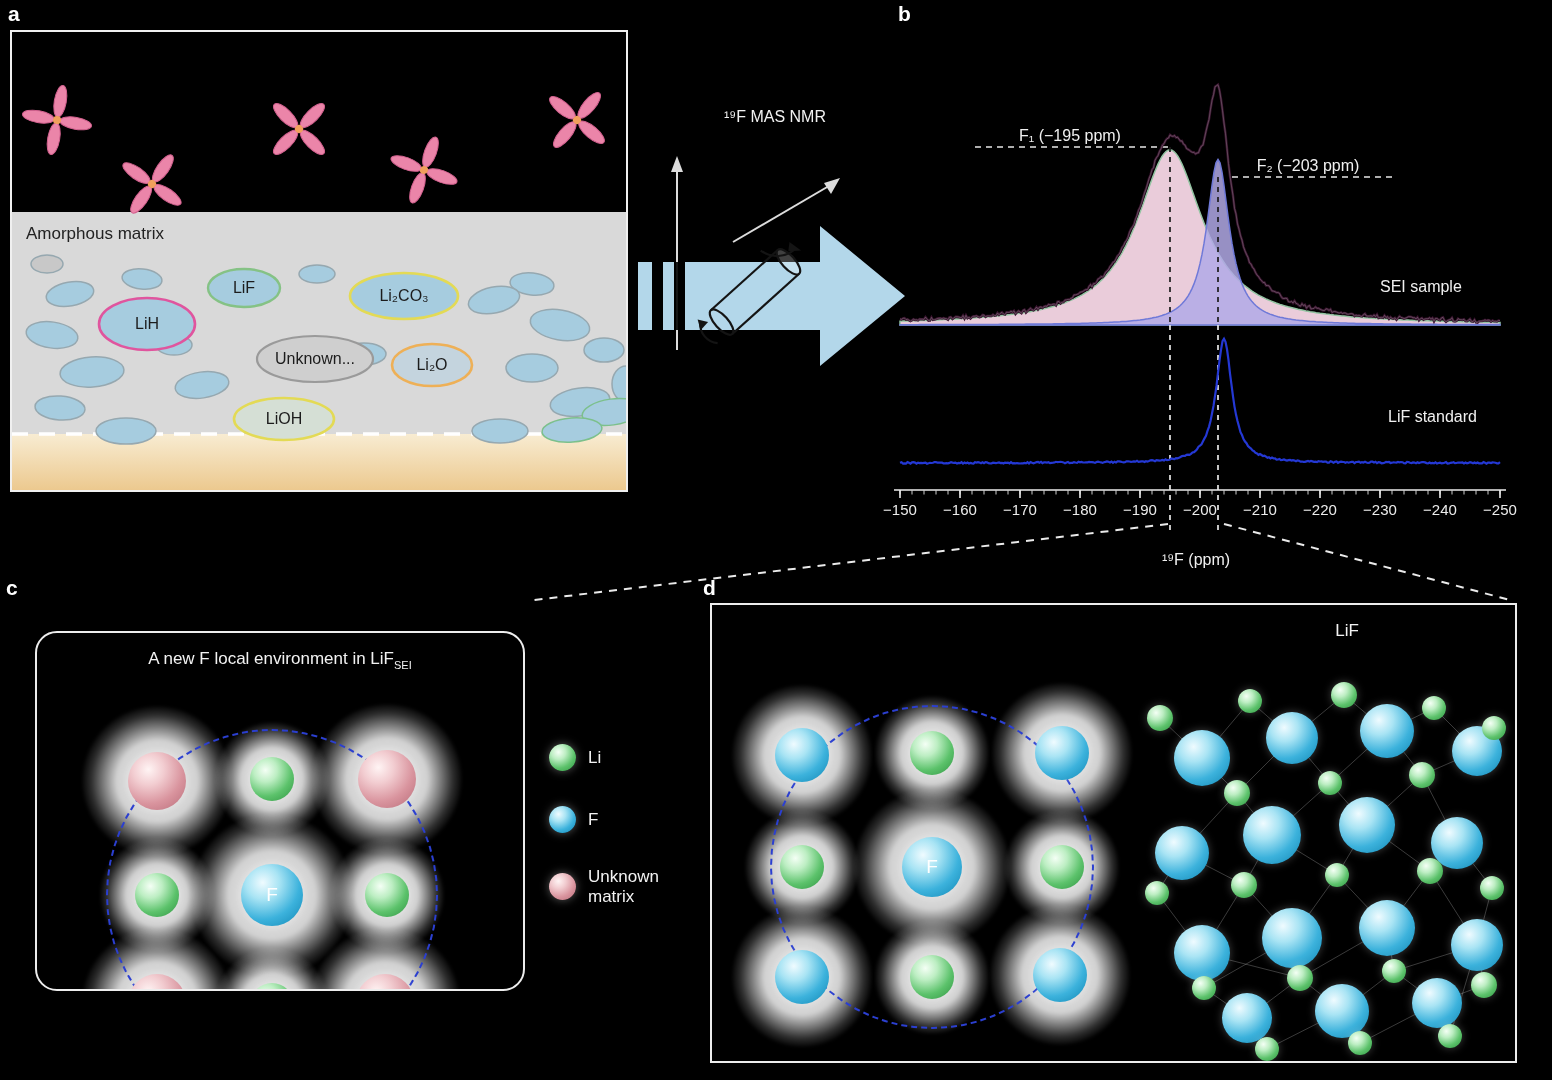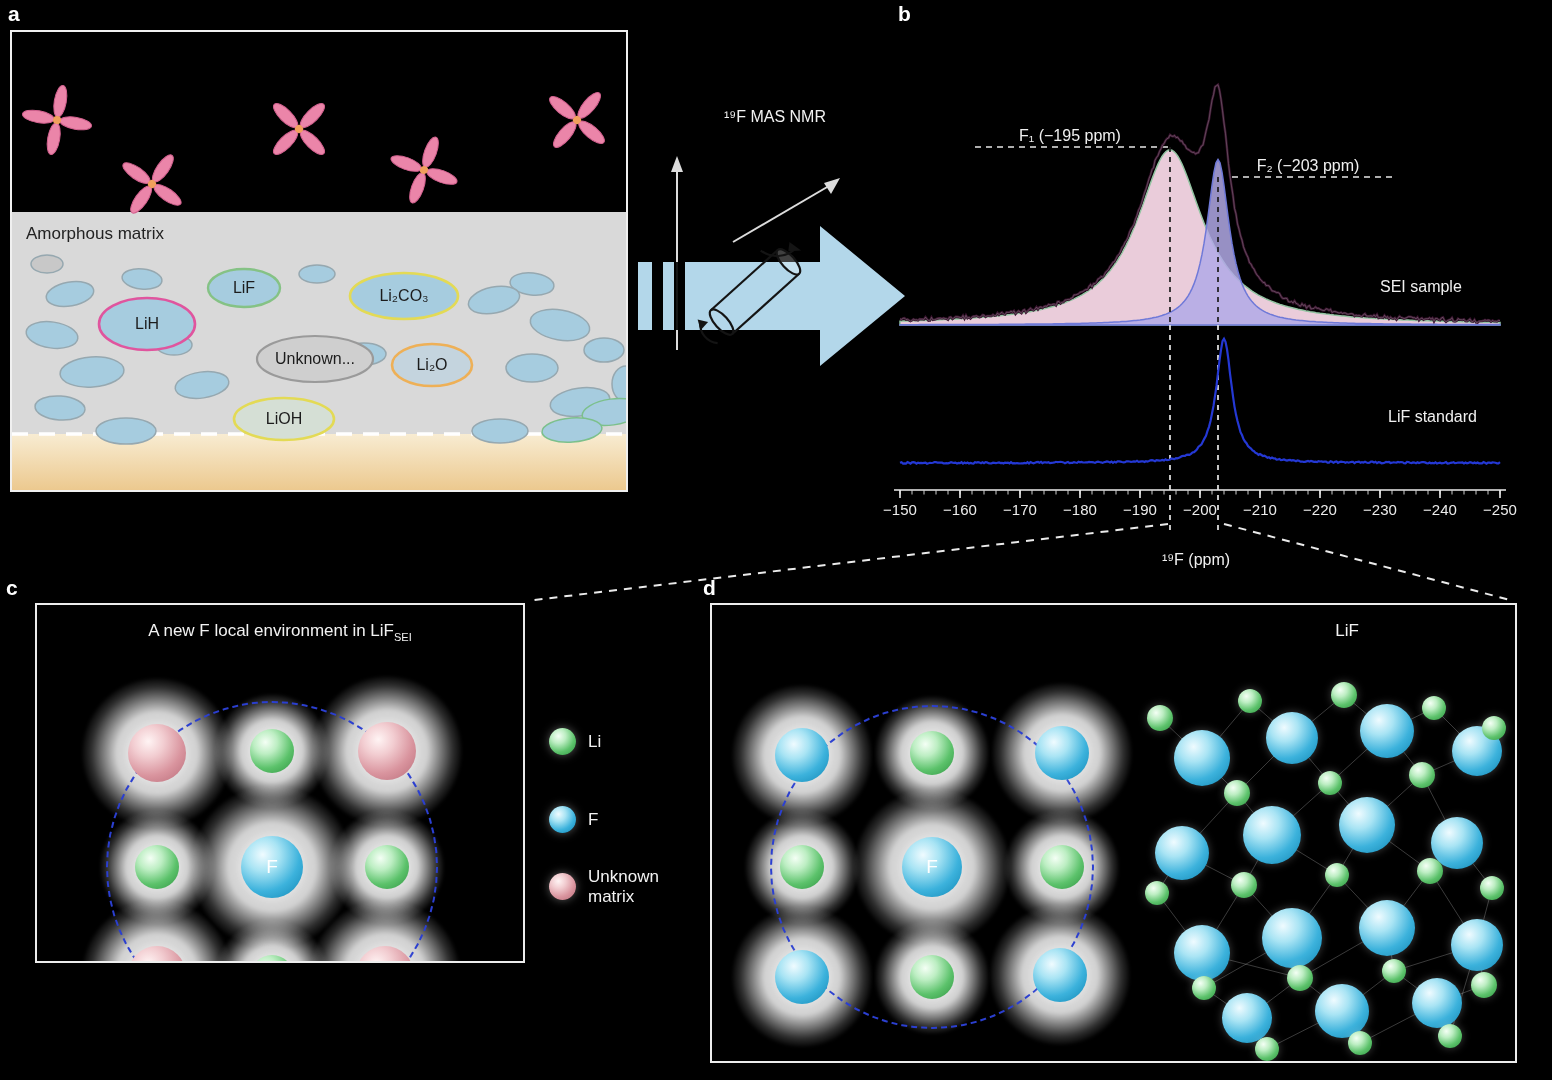--- a/index.html
+++ b/index.html
@@ -269,21 +269,21 @@
       <text class="ann" x="508" y="402" text-anchor="start">LiF standard</text>
       <text class="ann" x="316" y="545" text-anchor="middle">¹⁹F (ppm)</text>
     </svg>
   </div>
 
   <svg id="funnel-svg" width="1552" height="1080">
     <line x1="1168" y1="524" x2="534" y2="600" stroke="#eaeaea" stroke-width="2" stroke-dasharray="8 7"></line>
     <line x1="1224" y1="524" x2="1510" y2="600" stroke="#eaeaea" stroke-width="2" stroke-dasharray="8 7"></line>
   </svg>
 
-  <div class="box" style="left:35px;top:603px;width:490px;height:360px;">
+  <div class="box" style="left:35px;top:631px;width:490px;height:360px;border-radius:22px;">
     <div class="box-title" style="left:0;top:16px;width:100%;">
       <span>A new F local environment in LiF</span><span class="box-title-sub">SEI</span>
     </div>
     <div class="atom-field" id="field-c">
         <div class="glow" style="left: 44.6px; top: 72.6px; width: 150.8px; height: 150.8px;"></div>
         <div class="glow" style="left: 177.8px; top: 88.8px; width: 114.4px; height: 114.4px;"></div>
         <div class="glow" style="left: 274.6px; top: 70.6px; width: 150.8px; height: 150.8px;"></div>
         <div class="glow" style="left: 62.8px; top: 204.8px; width: 114.4px; height: 114.4px;"></div>
         <div class="glow" style="left: 292.8px; top: 204.8px; width: 114.4px; height: 114.4px;"></div>
         <div class="glow" style="left: 44.6px; top: 294.6px; width: 150.8px; height: 150.8px;"></div>
@@ -298,21 +298,21 @@
         <div class="sphere grad-li" style="left: 328px; top: 240px; width: 44px; height: 44px;"></div>
         <div class="sphere grad-unknown" style="left: 91px; top: 341px; width: 58px; height: 58px;"></div>
         <div class="sphere grad-li" style="left: 213px; top: 350px; width: 44px; height: 44px;"></div>
         <div class="sphere grad-unknown" style="left: 319px; top: 341px; width: 58px; height: 58px;"></div>
         <div class="sphere grad-f" style="left: 204px; top: 231px; width: 62px; height: 62px;">
           <div class="atom-label">F</div>
         </div>
       </div>
   </div>
 
-  <div class="legend-row" style="left:549px;top:728px;text-align:center;">
+  <div class="legend-row" style="left:549px;top:744px;text-align:center;">
     <div class="legend-sphere grad-li"></div>
     <span class="legend-text">Li</span>
   </div>
   <div class="legend-row" style="left:549px;top:806px;">
     <div class="legend-sphere grad-f"></div>
     <span class="legend-text">F</span>
   </div>
   <div class="legend-row" style="left:549px;top:867px;">
     <div class="legend-sphere grad-unknown"></div>
     <span class="legend-text">Unknown matrix</span>

